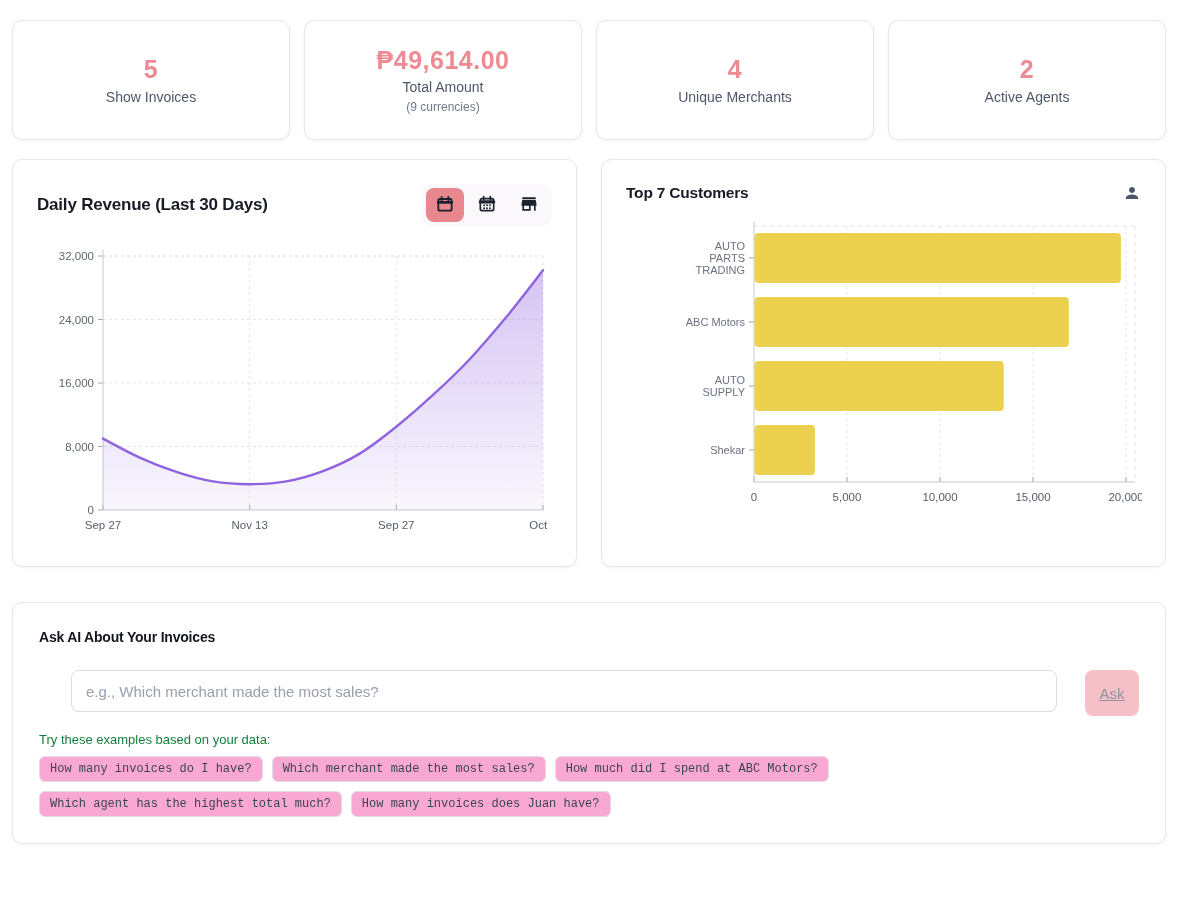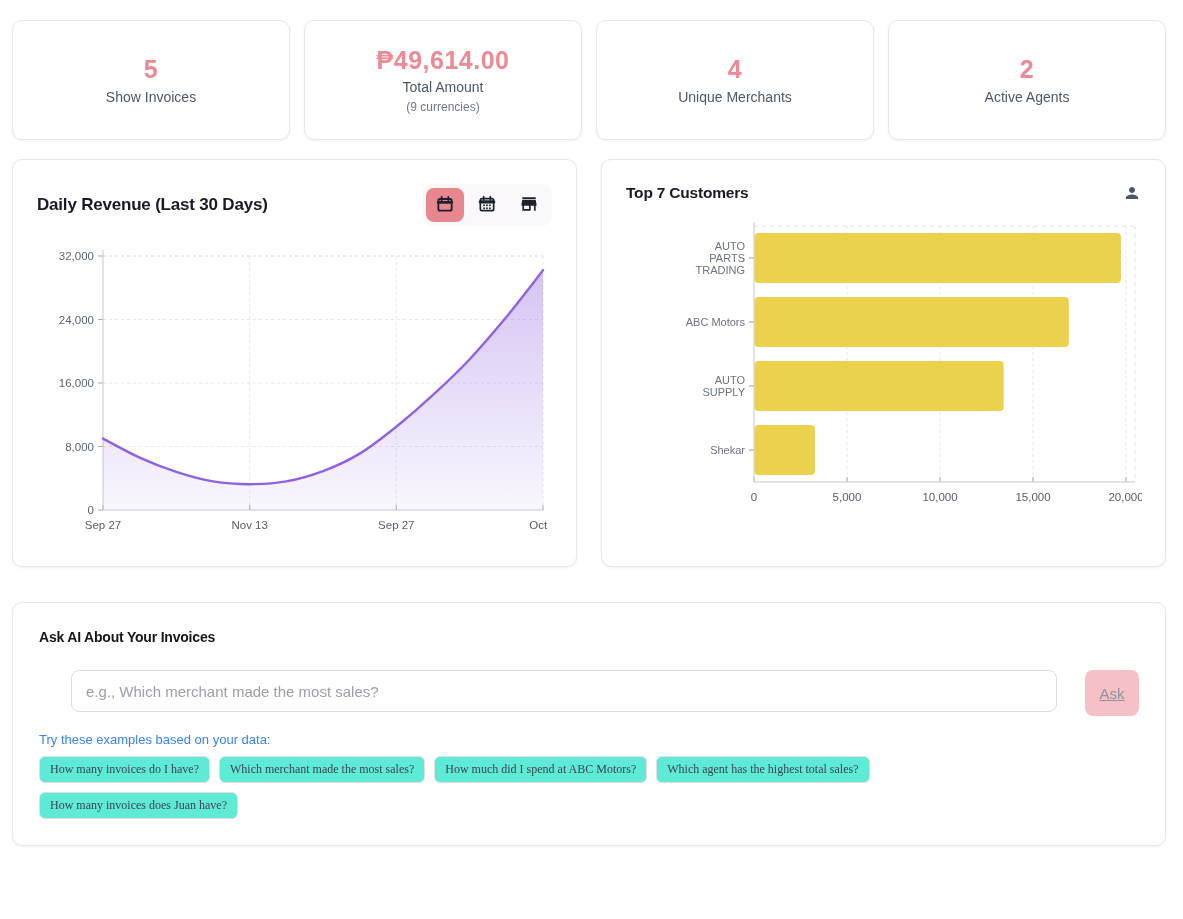--- a/index.html
+++ b/index.html
@@ -48,25 +48,25 @@
   .ask-row { display:flex; gap:28px; align-items:flex-start; margin-bottom:16px;margin-left:32px; }
   .ask-input {
     flex:1; height:42px; border:1px solid #dcdce2; border-radius:8px; padding:0 14px;
     font-size:15px; color:#2b3040; outline:none; font-family:inherit; background:#fff;
   }
   .ask-input::placeholder { color:#99a0ac; }
   .ask-btn {
     width:54px; height:46px; background:#f5c1c7; border:none; border-radius:8px;
     font-size:15px; color:#8e939f; cursor:pointer; font-family:inherit;text-decoration:underline;
   }
-  .examples-label { font-size:13px; color:#3b82f6; margin-bottom:9px; }
+  .examples-label { font-size:13px; color:#15803d; margin-bottom:9px; }
   .chips { display:flex; flex-wrap:wrap; gap:9px; max-width:950px; }
   .chip {
-    background:#5eead4; border:1px solid #e1dde1; border-radius:6px; padding:5px 10px;
-    font-size:12px; color:#3c4453; cursor:pointer; font-family:Liberation Serif, serif; white-space:nowrap;
+    background:#f9a8d4; border:1px solid #e1dde1; border-radius:6px; padding:5px 10px;
+    font-size:12px; color:#3c4453; cursor:pointer; font-family:Liberation Mono, monospace; white-space:nowrap;
   }
 </style>
 </head>
 <body>
 
 <div class="page">
 
   <section class="stats-row" id="stats-row">
       <div class="card stat-card">
         <div class="stat-value">5</div>
@@ -217,18 +217,18 @@
     <h2 class="ask-title">Ask AI About Your Invoices</h2>
     <div class="ask-row">
       <input class="ask-input" type="text" placeholder="e.g., Which merchant made the most sales?" style="">
       <button class="ask-btn">Ask</button>
     </div>
     <div class="examples-label">Try these examples based on your data:</div>
     <div class="chips" id="chips">
         <button class="chip">How many invoices do I have?</button>
         <button class="chip">Which merchant made the most sales?</button>
         <button class="chip">How much did I spend at ABC Motors?</button>
-        <button class="chip">Which agent has the highest total sales?</button>
+        <button class="chip">Which agent has the highest total much?</button>
         <button class="chip">How many invoices does Juan have?</button>
       </div>
   </section>
 
 </div>
 
 </body></html>

